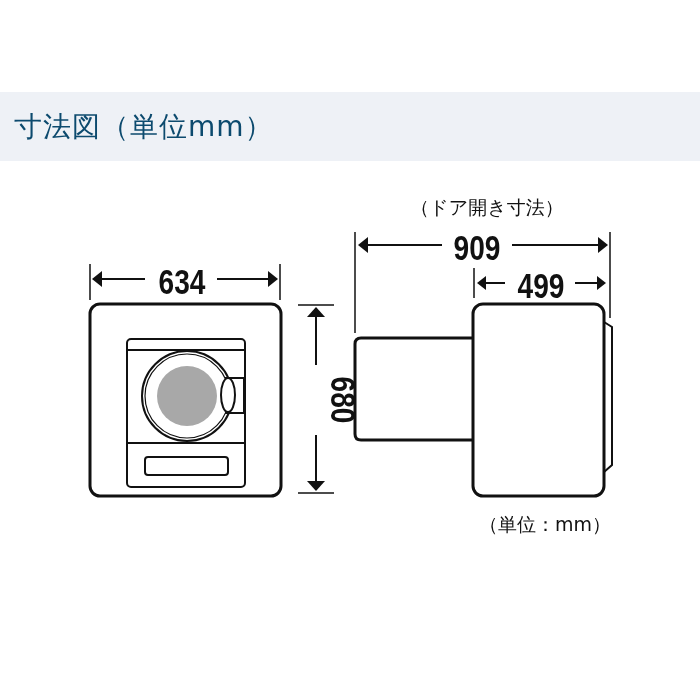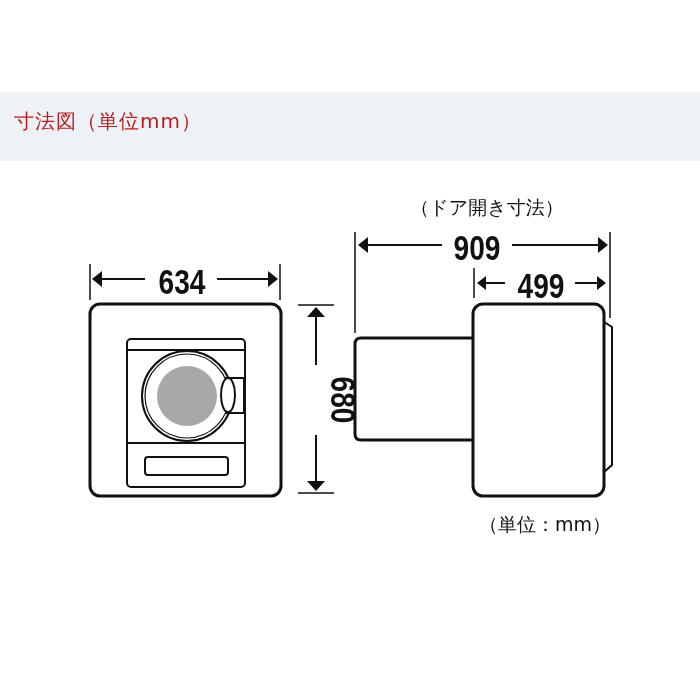--- a/index.html
+++ b/index.html
@@ -1,18 +1,18 @@
 <!DOCTYPE html>
 <html><head>
 <meta charset="utf-8">
 <style>
   html, body { margin:0; padding:0; background:#ffffff; }
   body { width:700px; height:700px; position:relative; overflow:hidden; font-family:"DejaVu Sans", sans-serif; }
   .header-band { position:absolute; left:0; top:92px; width:700px; height:69px; background:#eef1f6; }
-  .header-title { position:absolute; left:14px; top:108px; font-size:20px; color:#b91c1c; letter-spacing:1px; font-family:"DejaVu Sans", sans-serif; }
+  .header-title { position:absolute; left:14px; top:108px; font-size:28px; color:#0c4a6e; letter-spacing:1px; font-family:"DejaVu Sans", sans-serif; }
   .diagram { position:absolute; left:0; top:0; width:700px; height:700px; }
   .num { font-family:"Liberation Sans", sans-serif; font-weight:bold; fill:#111; }
   .lbl { font-family:"DejaVu Sans", sans-serif; fill:#111; }
 </style>
 </head>
 <body>
 
 <div class="header-band"></div>
 <div class="header-title">寸法図（単位mm）</div>
 

